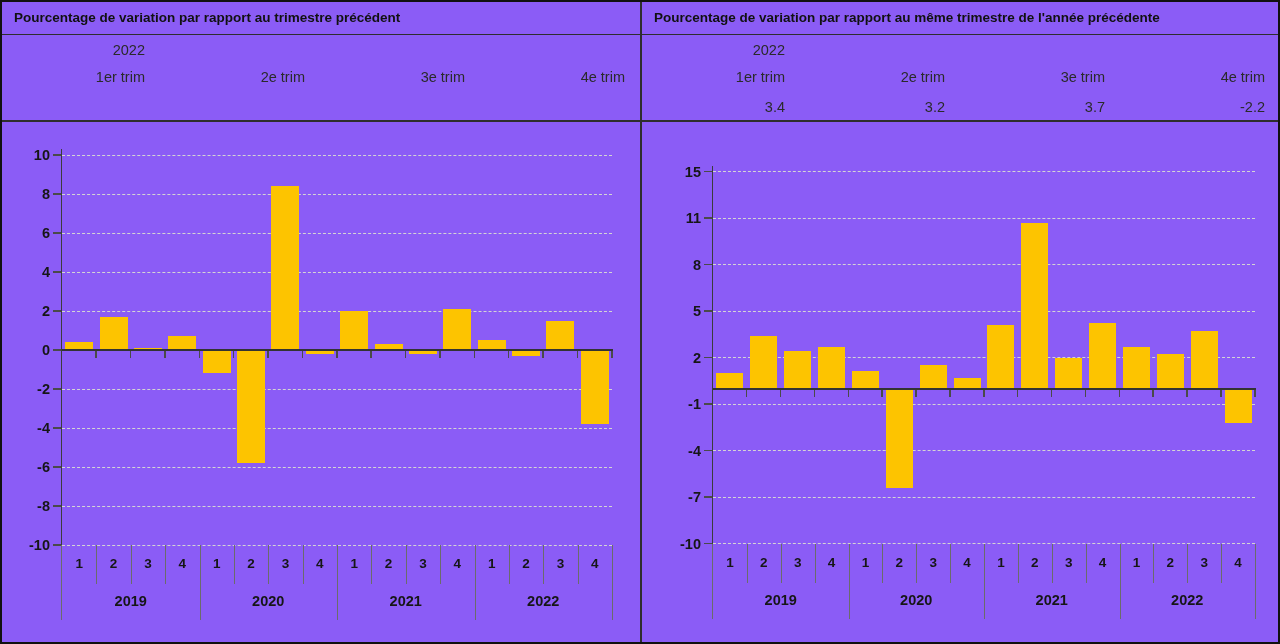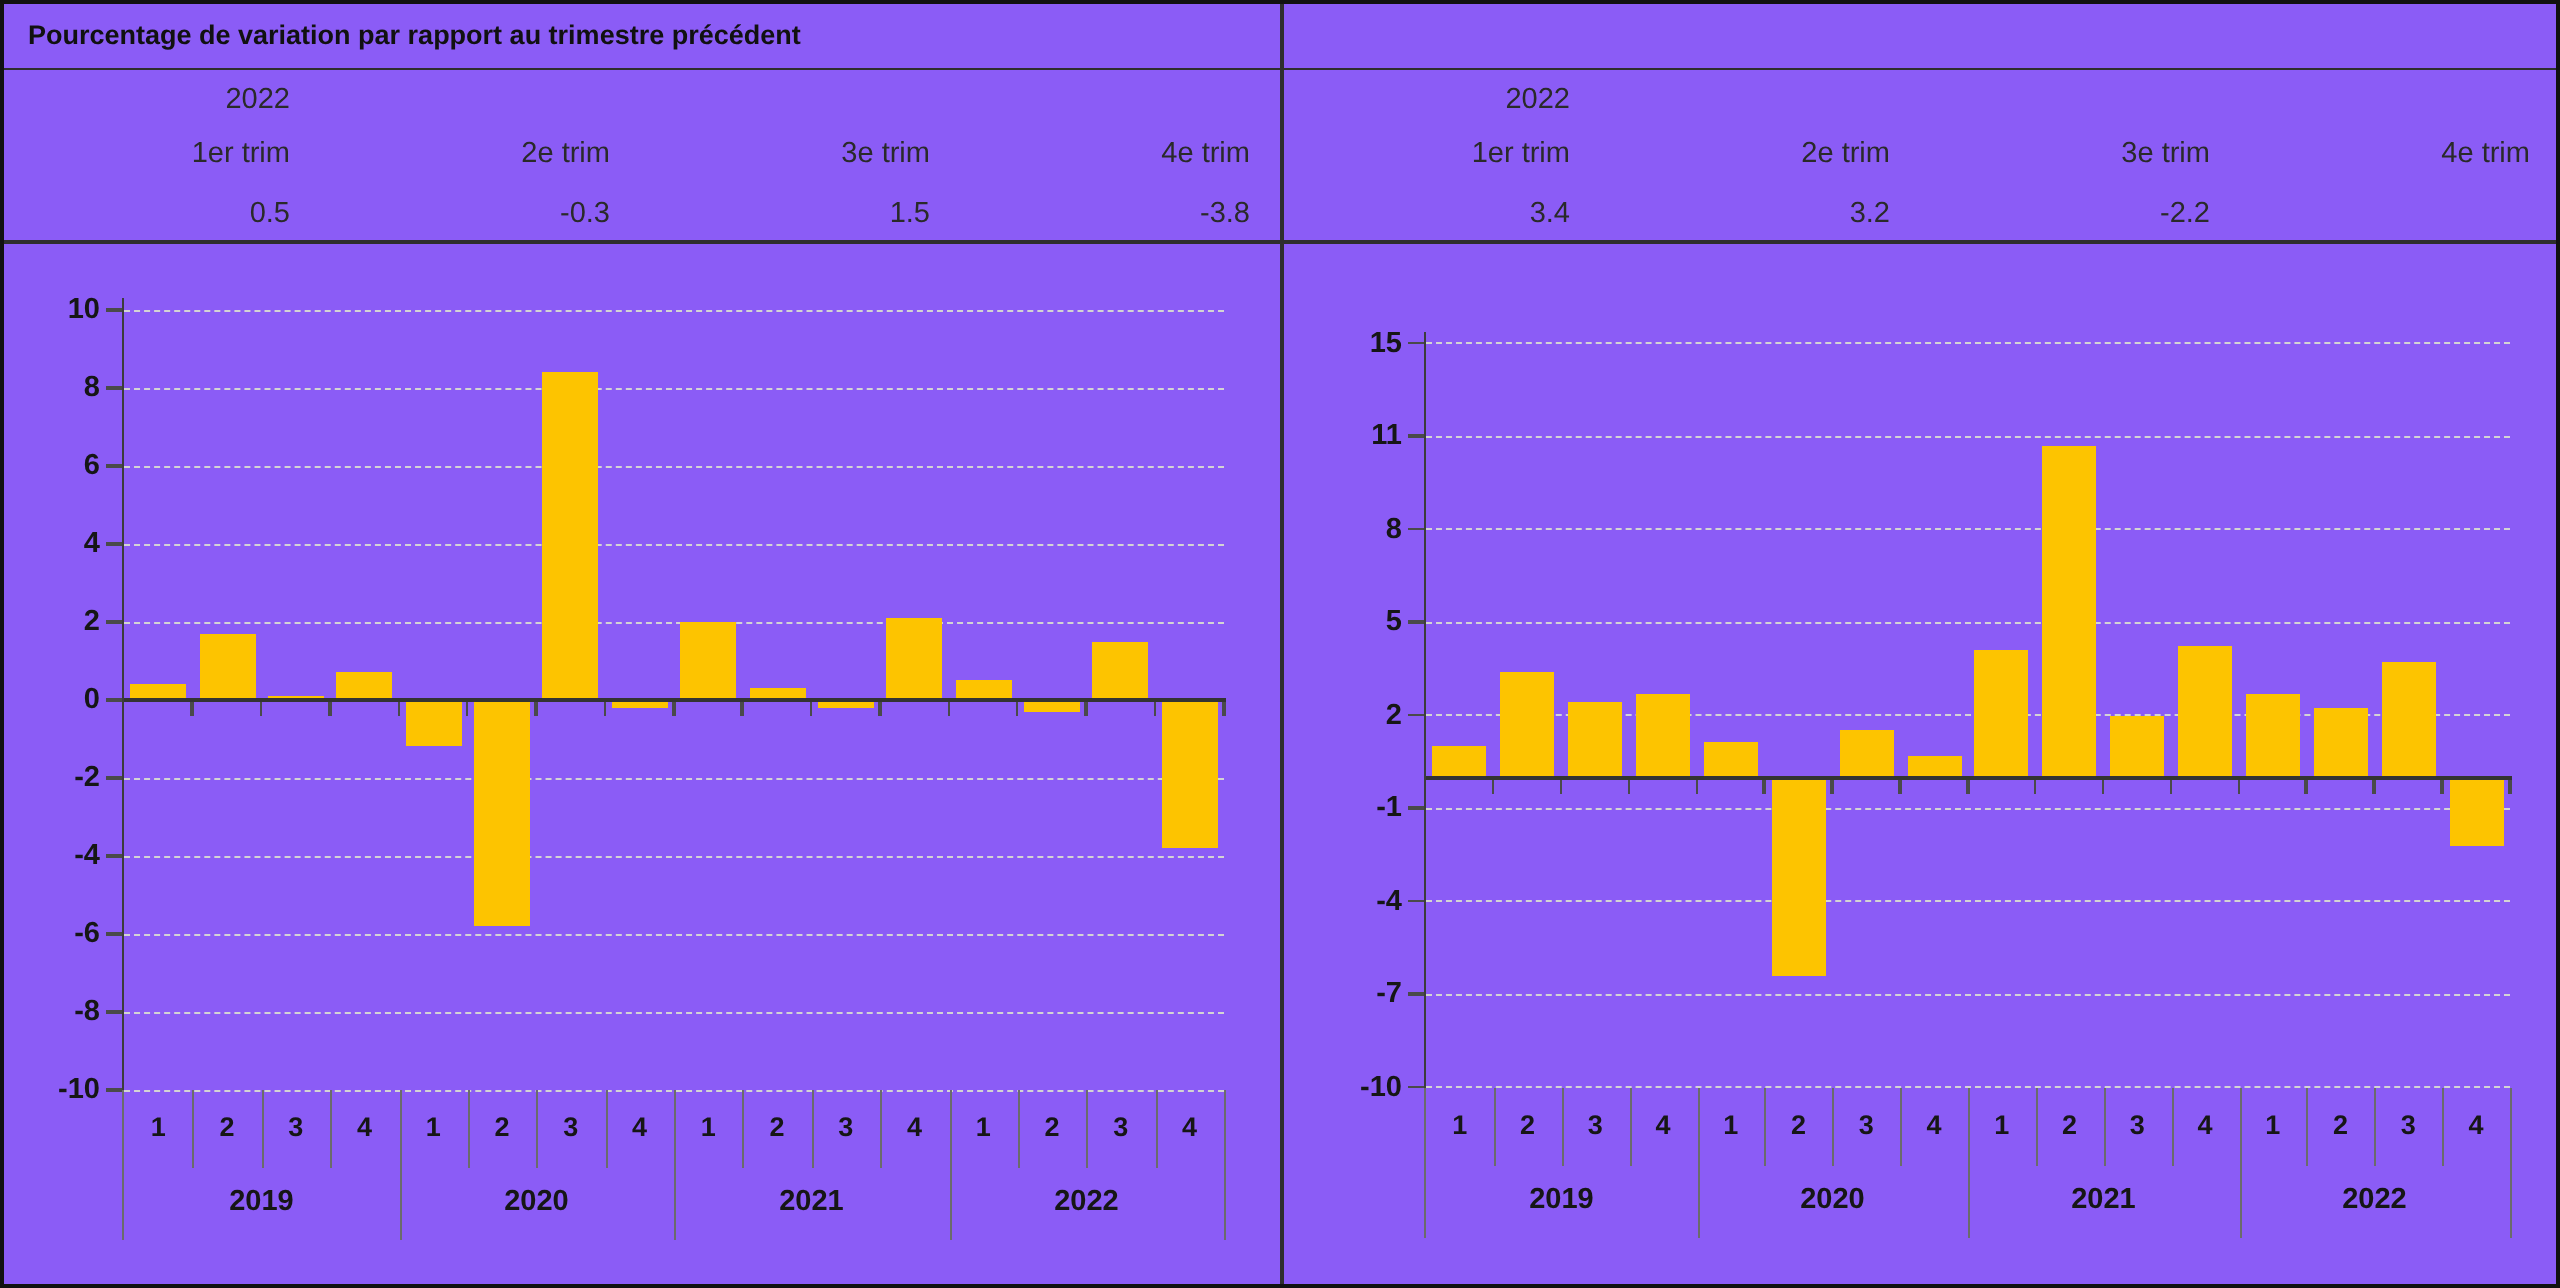--- a/index.html
+++ b/index.html
@@ -50,26 +50,20 @@
       <div class="cell">2022</div>
       <div class="cell"></div>
       <div class="cell"></div>
       <div class="cell"></div>
     </div>
     <div class="sub-row row-trim">
       <div class="cell">1er trim</div>
       <div class="cell">2e trim</div>
       <div class="cell">3e trim</div>
       <div class="cell">4e trim</div>
-    </div>
-    <div class="sub-row row-val">
-      <div class="cell">0.5</div>
-      <div class="cell">-0.3</div>
-      <div class="cell">1.5</div>
-      <div class="cell">-3.8</div>
     </div>
     <div class="chart" id="chart-0">
         <div class="gridline" style="left: 60px; width: 550px; top: 32.5px;"></div>
         <div class="ytick" style="left: 51px; width: 8px; height: 1.5px; top: 32.25px;"></div>
         <div class="ylabel" style="left: 2px; top: 23px;">10</div>
         <div class="gridline" style="left: 60px; width: 550px; top: 71.5px;"></div>
         <div class="ytick" style="left: 51px; width: 8px; height: 1.5px; top: 71.25px;"></div>
         <div class="ylabel" style="left: 2px; top: 62px;">8</div>
         <div class="gridline" style="left: 60px; width: 550px; top: 110.5px;"></div>
         <div class="ytick" style="left: 51px; width: 8px; height: 1.5px; top: 110.25px;"></div>
@@ -165,35 +159,37 @@
         <div class="qnum" style="left: 541.25px; width: 34.375px; top: 434px;">3</div>
         <div class="qnum" style="left: 575.625px; width: 34.375px; top: 434px;">4</div>
         <div class="yearlab" style="left: 60px; width: 137.5px; top: 471px;">2019</div>
         <div class="yearlab" style="left: 197.5px; width: 137.5px; top: 471px;">2020</div>
         <div class="yearlab" style="left: 335px; width: 137.5px; top: 471px;">2021</div>
         <div class="yearlab" style="left: 472.5px; width: 137.5px; top: 471px;">2022</div>
       </div>
   </div>
 
   <div class="panel" style="left:640px;">
+    <div class="panel-title">Pourcentage de variation par rapport au même trimestre de l'année précédente</div>
     <div class="sub-row row-year">
       <div class="cell">2022</div>
       <div class="cell"></div>
       <div class="cell"></div>
       <div class="cell"></div>
     </div>
     <div class="sub-row row-trim">
       <div class="cell">1er trim</div>
       <div class="cell">2e trim</div>
       <div class="cell">3e trim</div>
       <div class="cell">4e trim</div>
     </div>
     <div class="sub-row row-val">
       <div class="cell">3.4</div>
       <div class="cell">3.2</div>
+      <div class="cell">3.7</div>
       <div class="cell">-2.2</div>
     </div>
     <div class="chart" id="chart-1">
         <div class="gridline" style="left: 71px; width: 542px; top: 49px;"></div>
         <div class="ytick" style="left: 62px; width: 8px; height: 1.5px; top: 48.75px;"></div>
         <div class="ylabel" style="left: 13px; top: 39.5px;">15</div>
         <div class="gridline" style="left: 71px; width: 542px; top: 95.5px;"></div>
         <div class="ytick" style="left: 62px; width: 8px; height: 1.5px; top: 95.25px;"></div>
         <div class="ylabel" style="left: 13px; top: 86px;">11</div>
         <div class="gridline" style="left: 71px; width: 542px; top: 142px;"></div>

